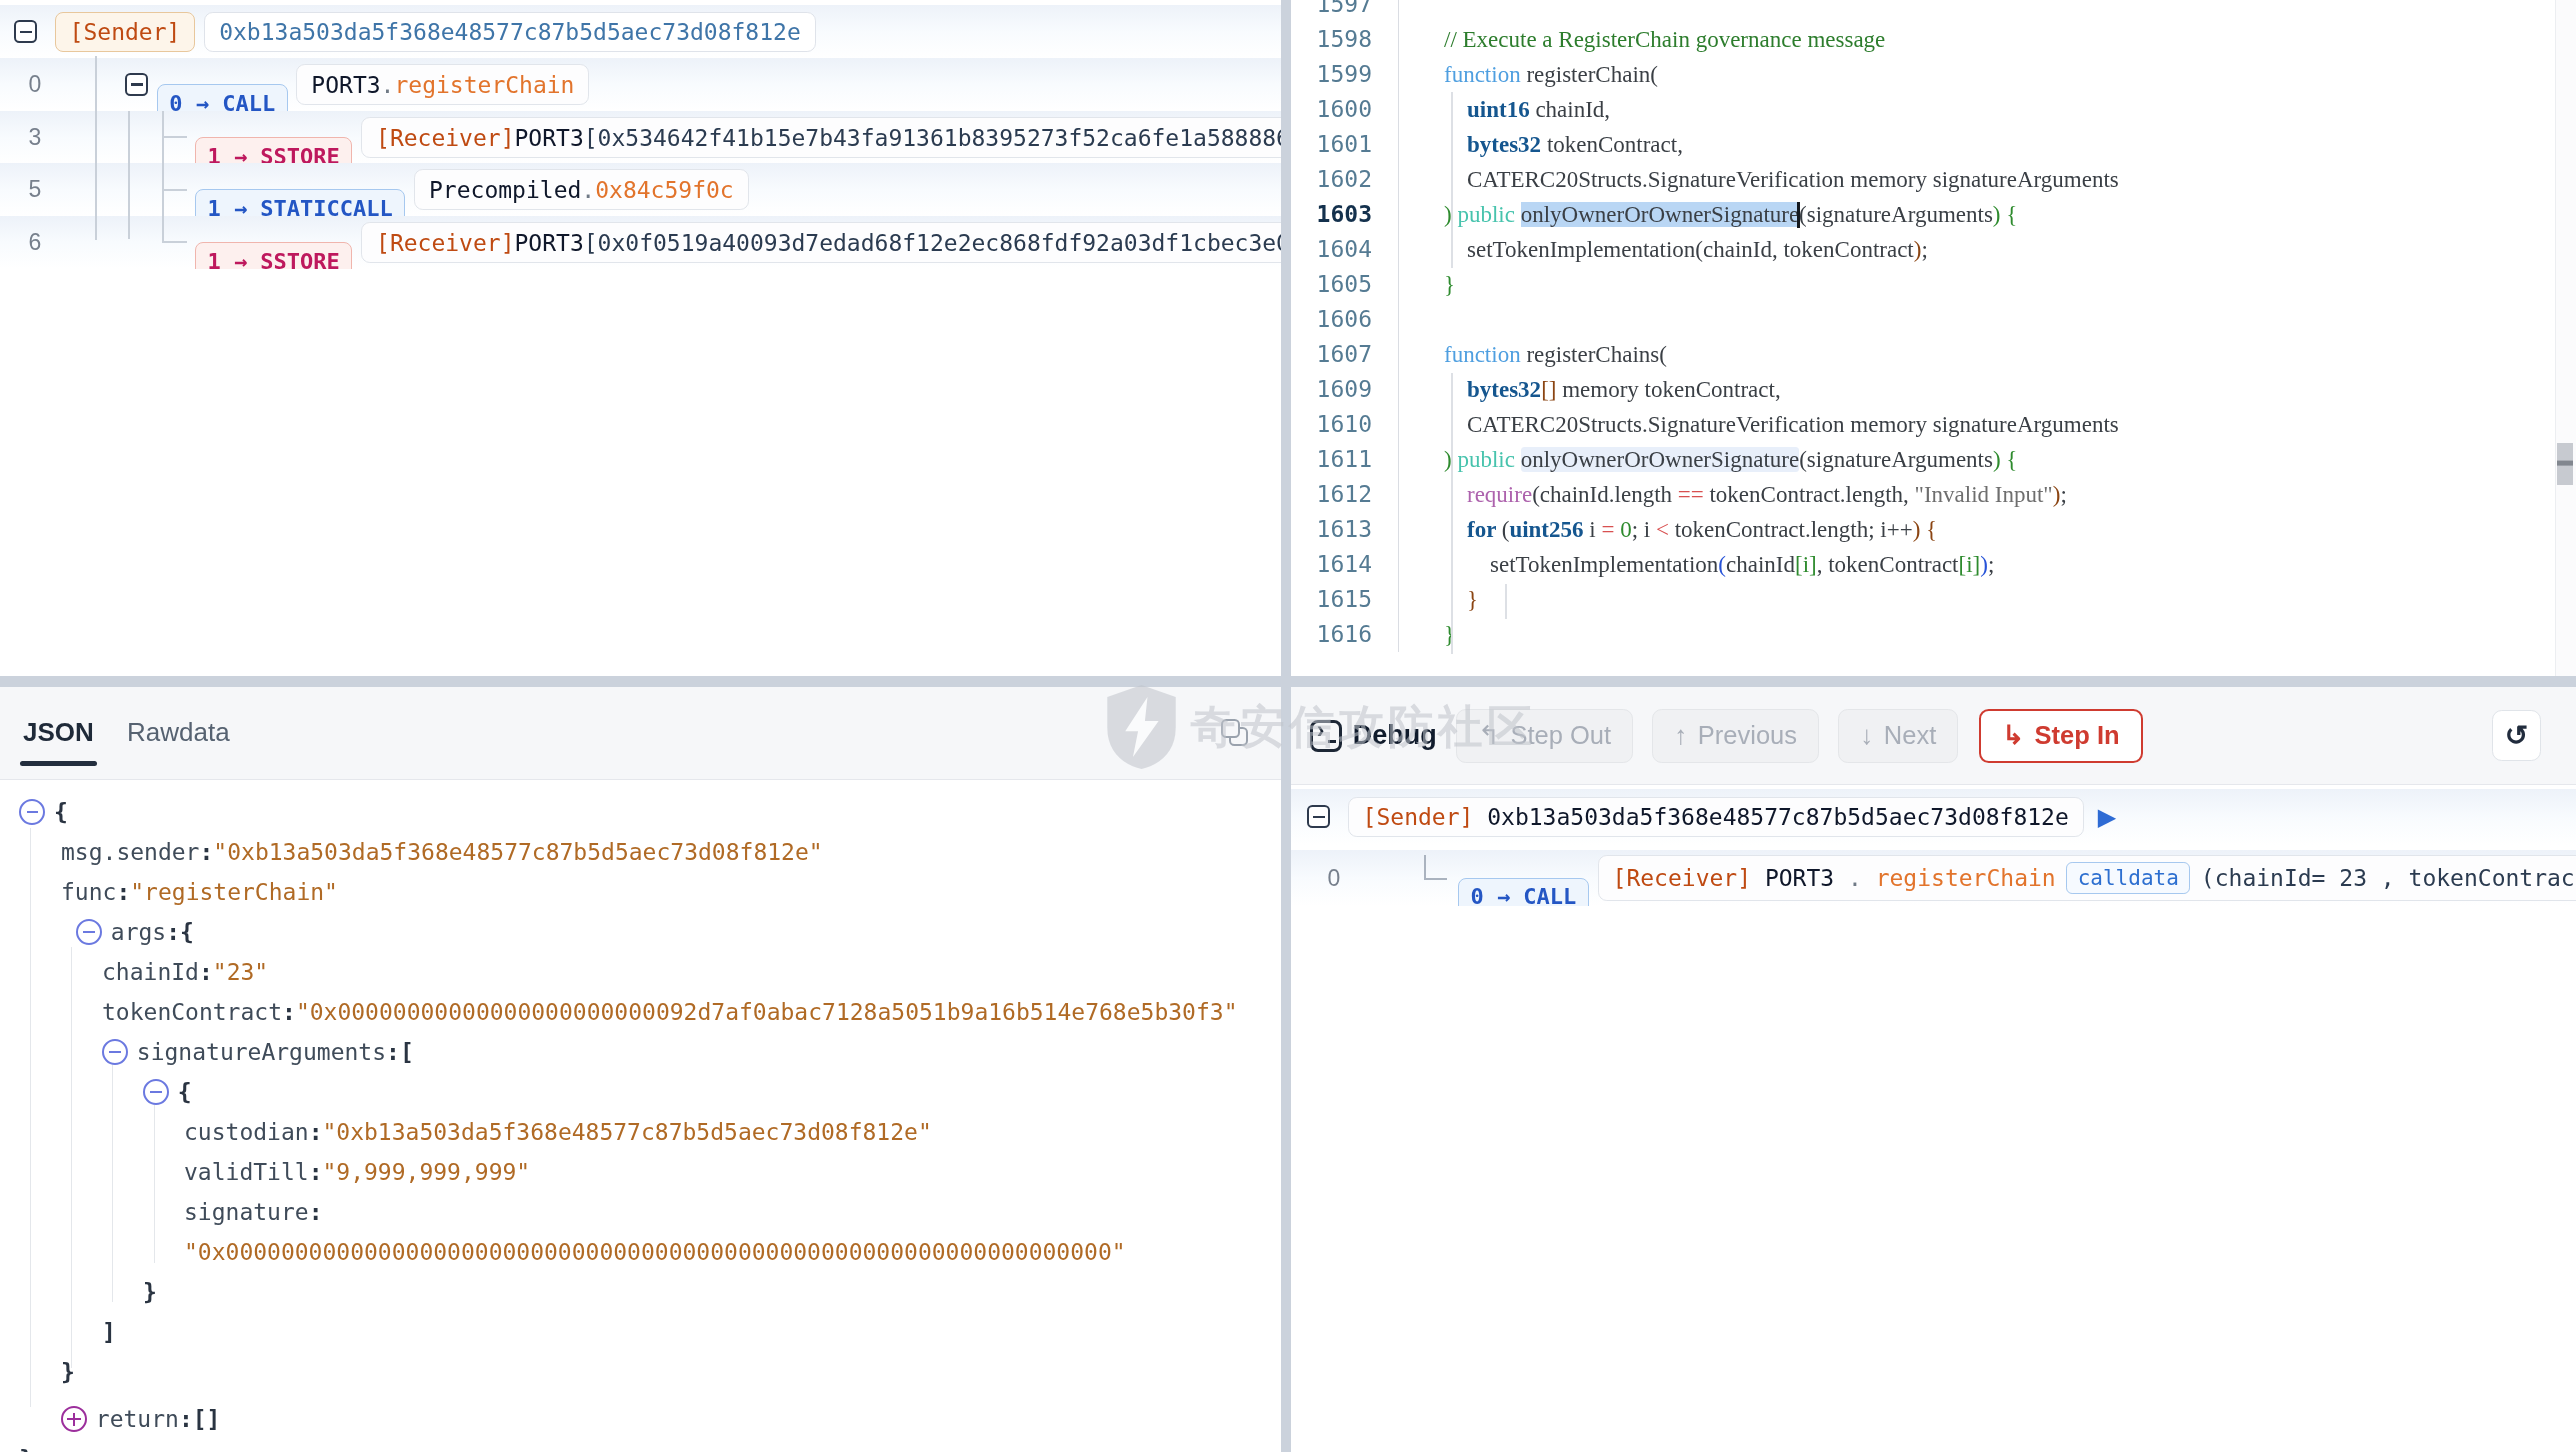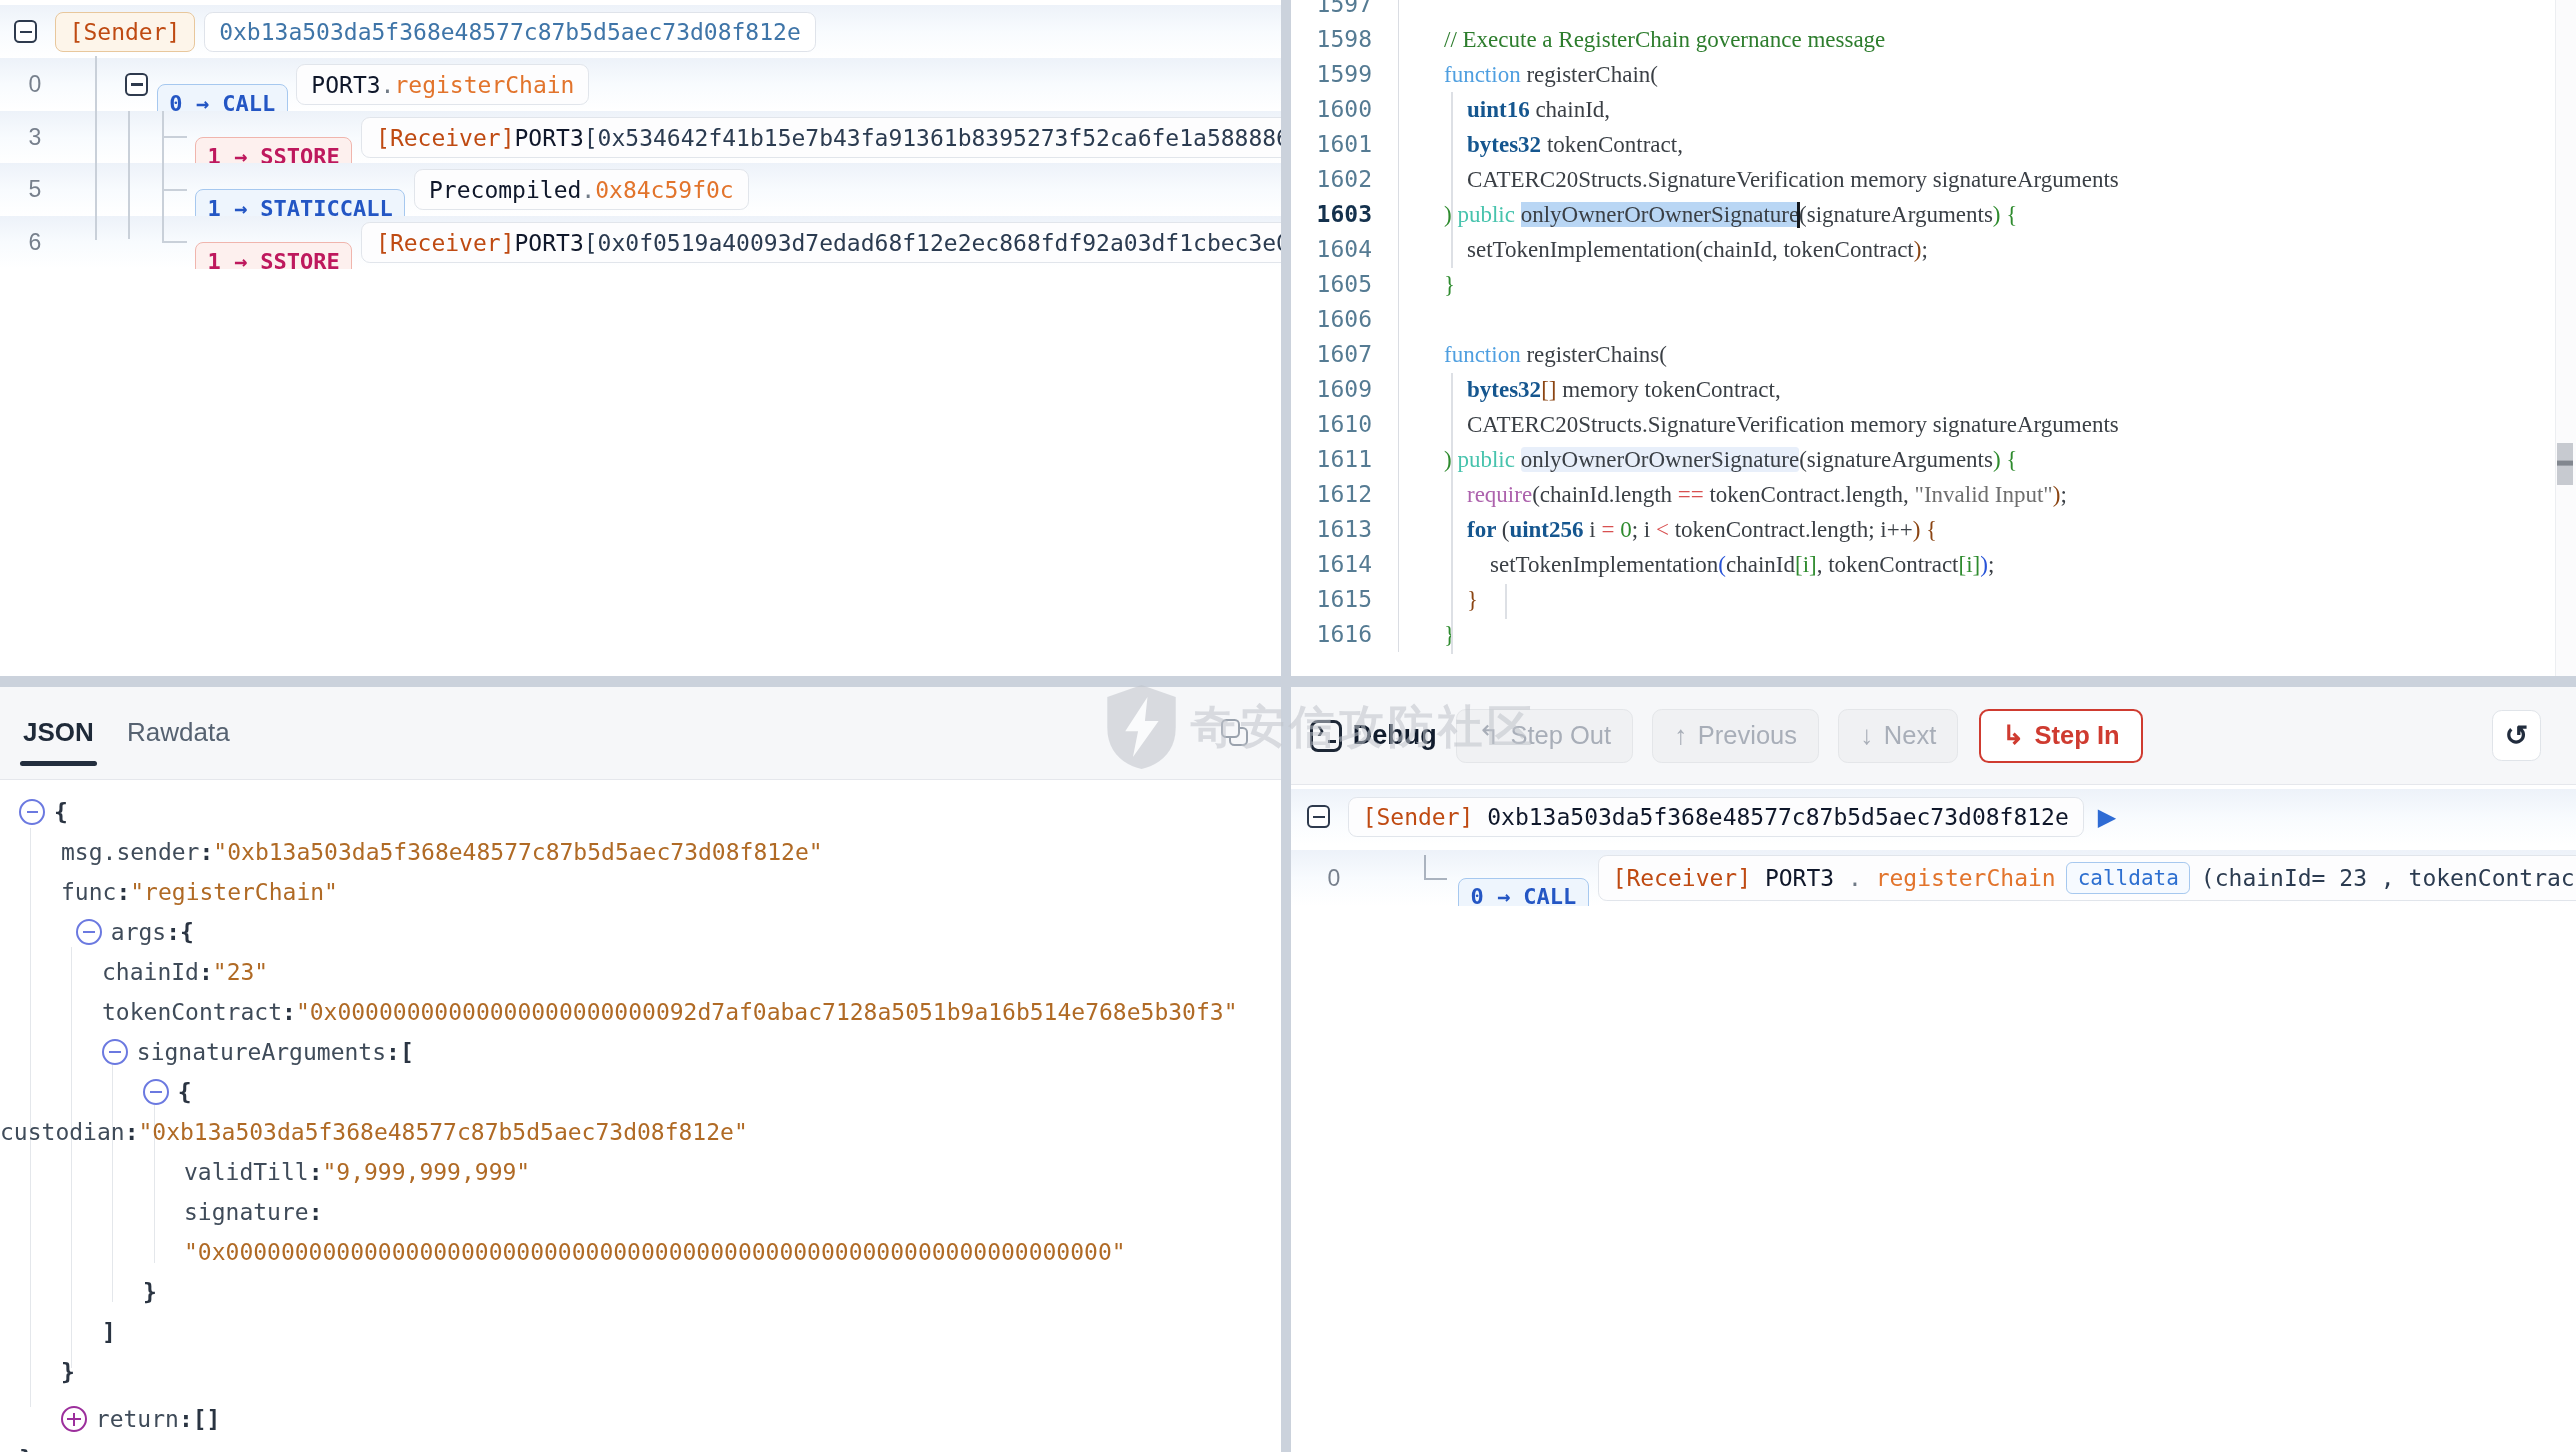--- a/index.html
+++ b/index.html
@@ -305,21 +305,21 @@
           <div class="jline" style="padding-left: 102px;">
             <span class="tg tg-minus"></span>
             <span class="j-k">signatureArguments</span>
             <span class="j-p"> : </span>
             <span class="j-b">[</span>
           </div>
           <div class="jline" style="padding-left: 143px;">
             <span class="tg tg-minus"></span>
             <span class="j-b">{</span>
           </div>
-          <div class="jline" style="">
+          <div class="jline" style="padding-left: 184px;">
             <span class="j-k">custodian</span>
             <span class="j-p"> : </span>
             <span class="j-v">"0xb13a503da5f368e48577c87b5d5aec73d08f812e"</span>
           </div>
           <div class="jline" style="padding-left: 184px;">
             <span class="j-k">validTill</span>
             <span class="j-p"> : </span>
             <span class="j-v">"9,999,999,999"</span>
           </div>
           <div class="jline" style="padding-left: 184px;">

